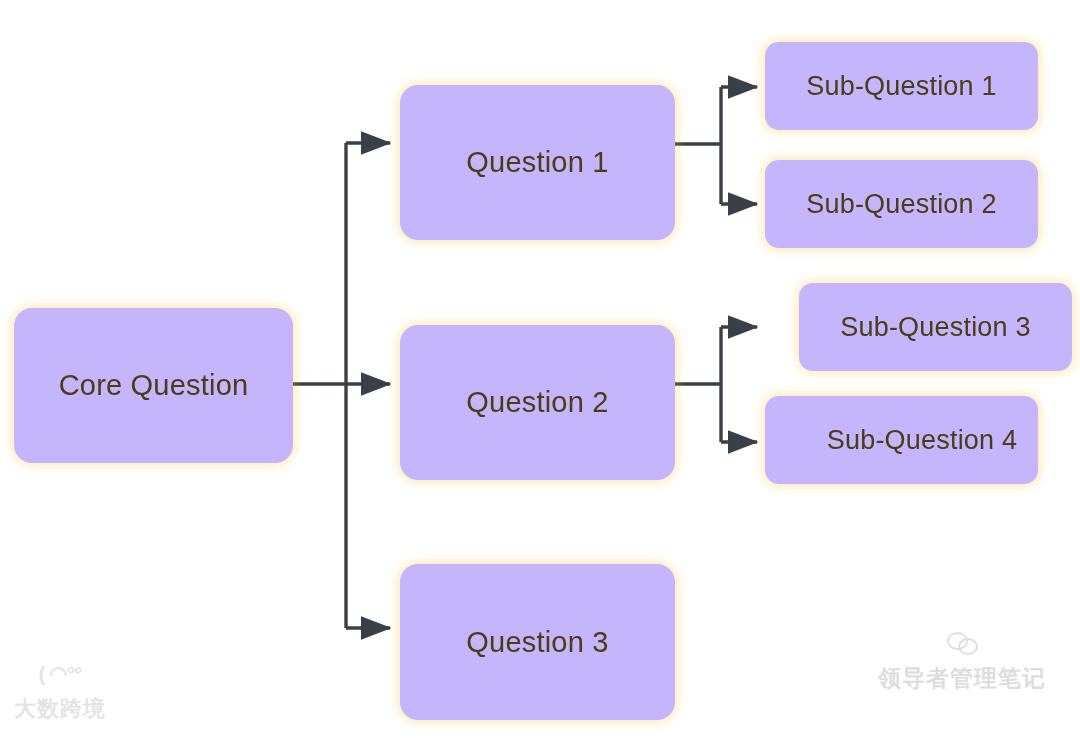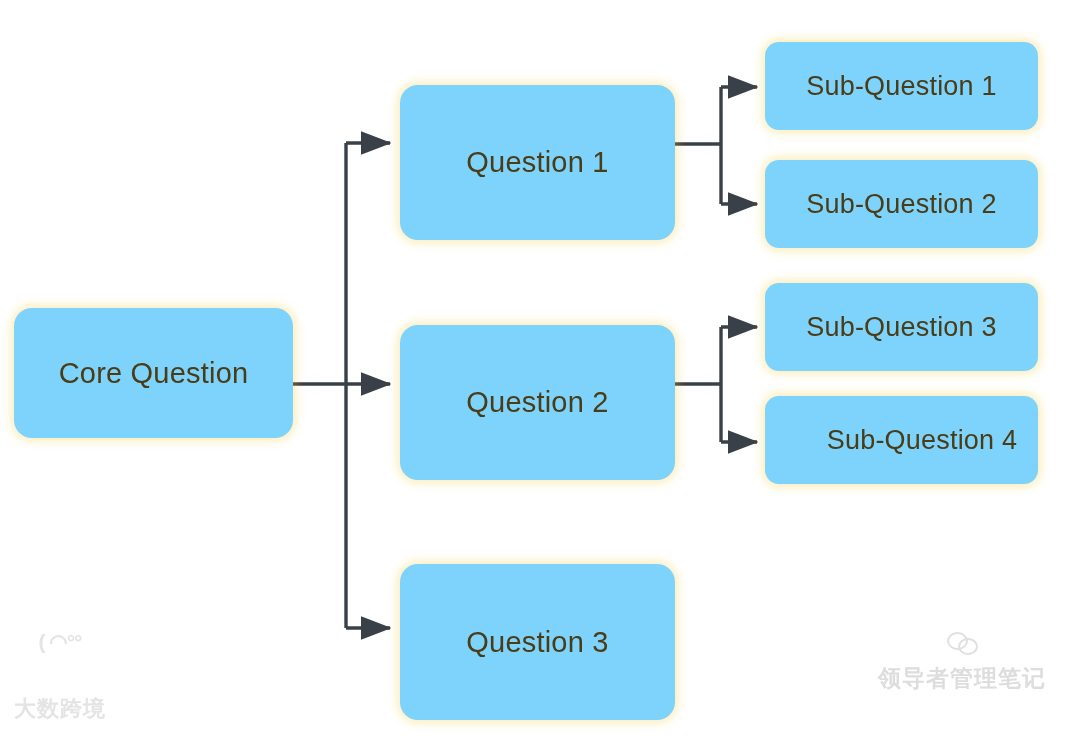--- a/index.html
+++ b/index.html
@@ -23,41 +23,41 @@
     top: 0;
     width: 1080px;
     height: 738px;
     pointer-events: none;
   }
 
   
   .node {
     position: absolute;
     box-sizing: border-box;
-    background: #7dd3fc;
+    background: #c4b5fd;
     border-radius: 18px;
     display: flex;
     align-items: center;
     justify-content: center;
     color: #4a3c17;
     font-weight: 400;
     letter-spacing: 0.2px;
     white-space: nowrap;
     box-shadow: 0 0 10px 3px rgba(243, 196, 26, 0.30);
   }
   .node .node-label {
     display: block;
     line-height: 1;
   }
 
   .node.level-core {
     left: 14px;
     top: 308px;
     width: 279px;
-    height: 130px;
+    height: 155px;
     font-size: 29px;
   }
   .node.level-q {
     left: 400px;
     width: 275px;
     font-size: 29px;
     margin-top: 18px;
   }
   .node.q1 { top: 67px;  height: 155px; }
   .node.q2 { top: 307px; height: 155px; }
@@ -65,42 +65,41 @@
 
   .node.level-sub {
     left: 765px;
     width: 273px;
     height: 88px;
     font-size: 27px;
     border-radius: 14px;
   }
   .node.sq1 { top: 42px;  }
   .node.sq2 { top: 160px; justify-content: center; }
-  .node.sq3 { top: 283px; }
+  .node.sq3 { top: 283px; margin-left: 34px; }
   .node.sq4 { top: 396px; padding-left: 41px; }
 
   
   .watermark {
     position: absolute;
     display: flex;
     align-items: center;
     gap: 8px;
     user-select: none;
     flex-direction: column;
   }
   #watermark-left {
     left: 14px;
     bottom: 14px;
   }
   #watermark-left .wm-text {
     font-size: 22px;
     font-weight: 700;
     color: #e4e4e4;
     letter-spacing: 1px;
-    margin-top: 32px;
   }
   #watermark-left .wm-logo {
     font-size: 21px;
     font-weight: 700;
     color: #e4e4e4;
     letter-spacing: -1px;
   }
 
   #watermark-right {
     right: 34px;

